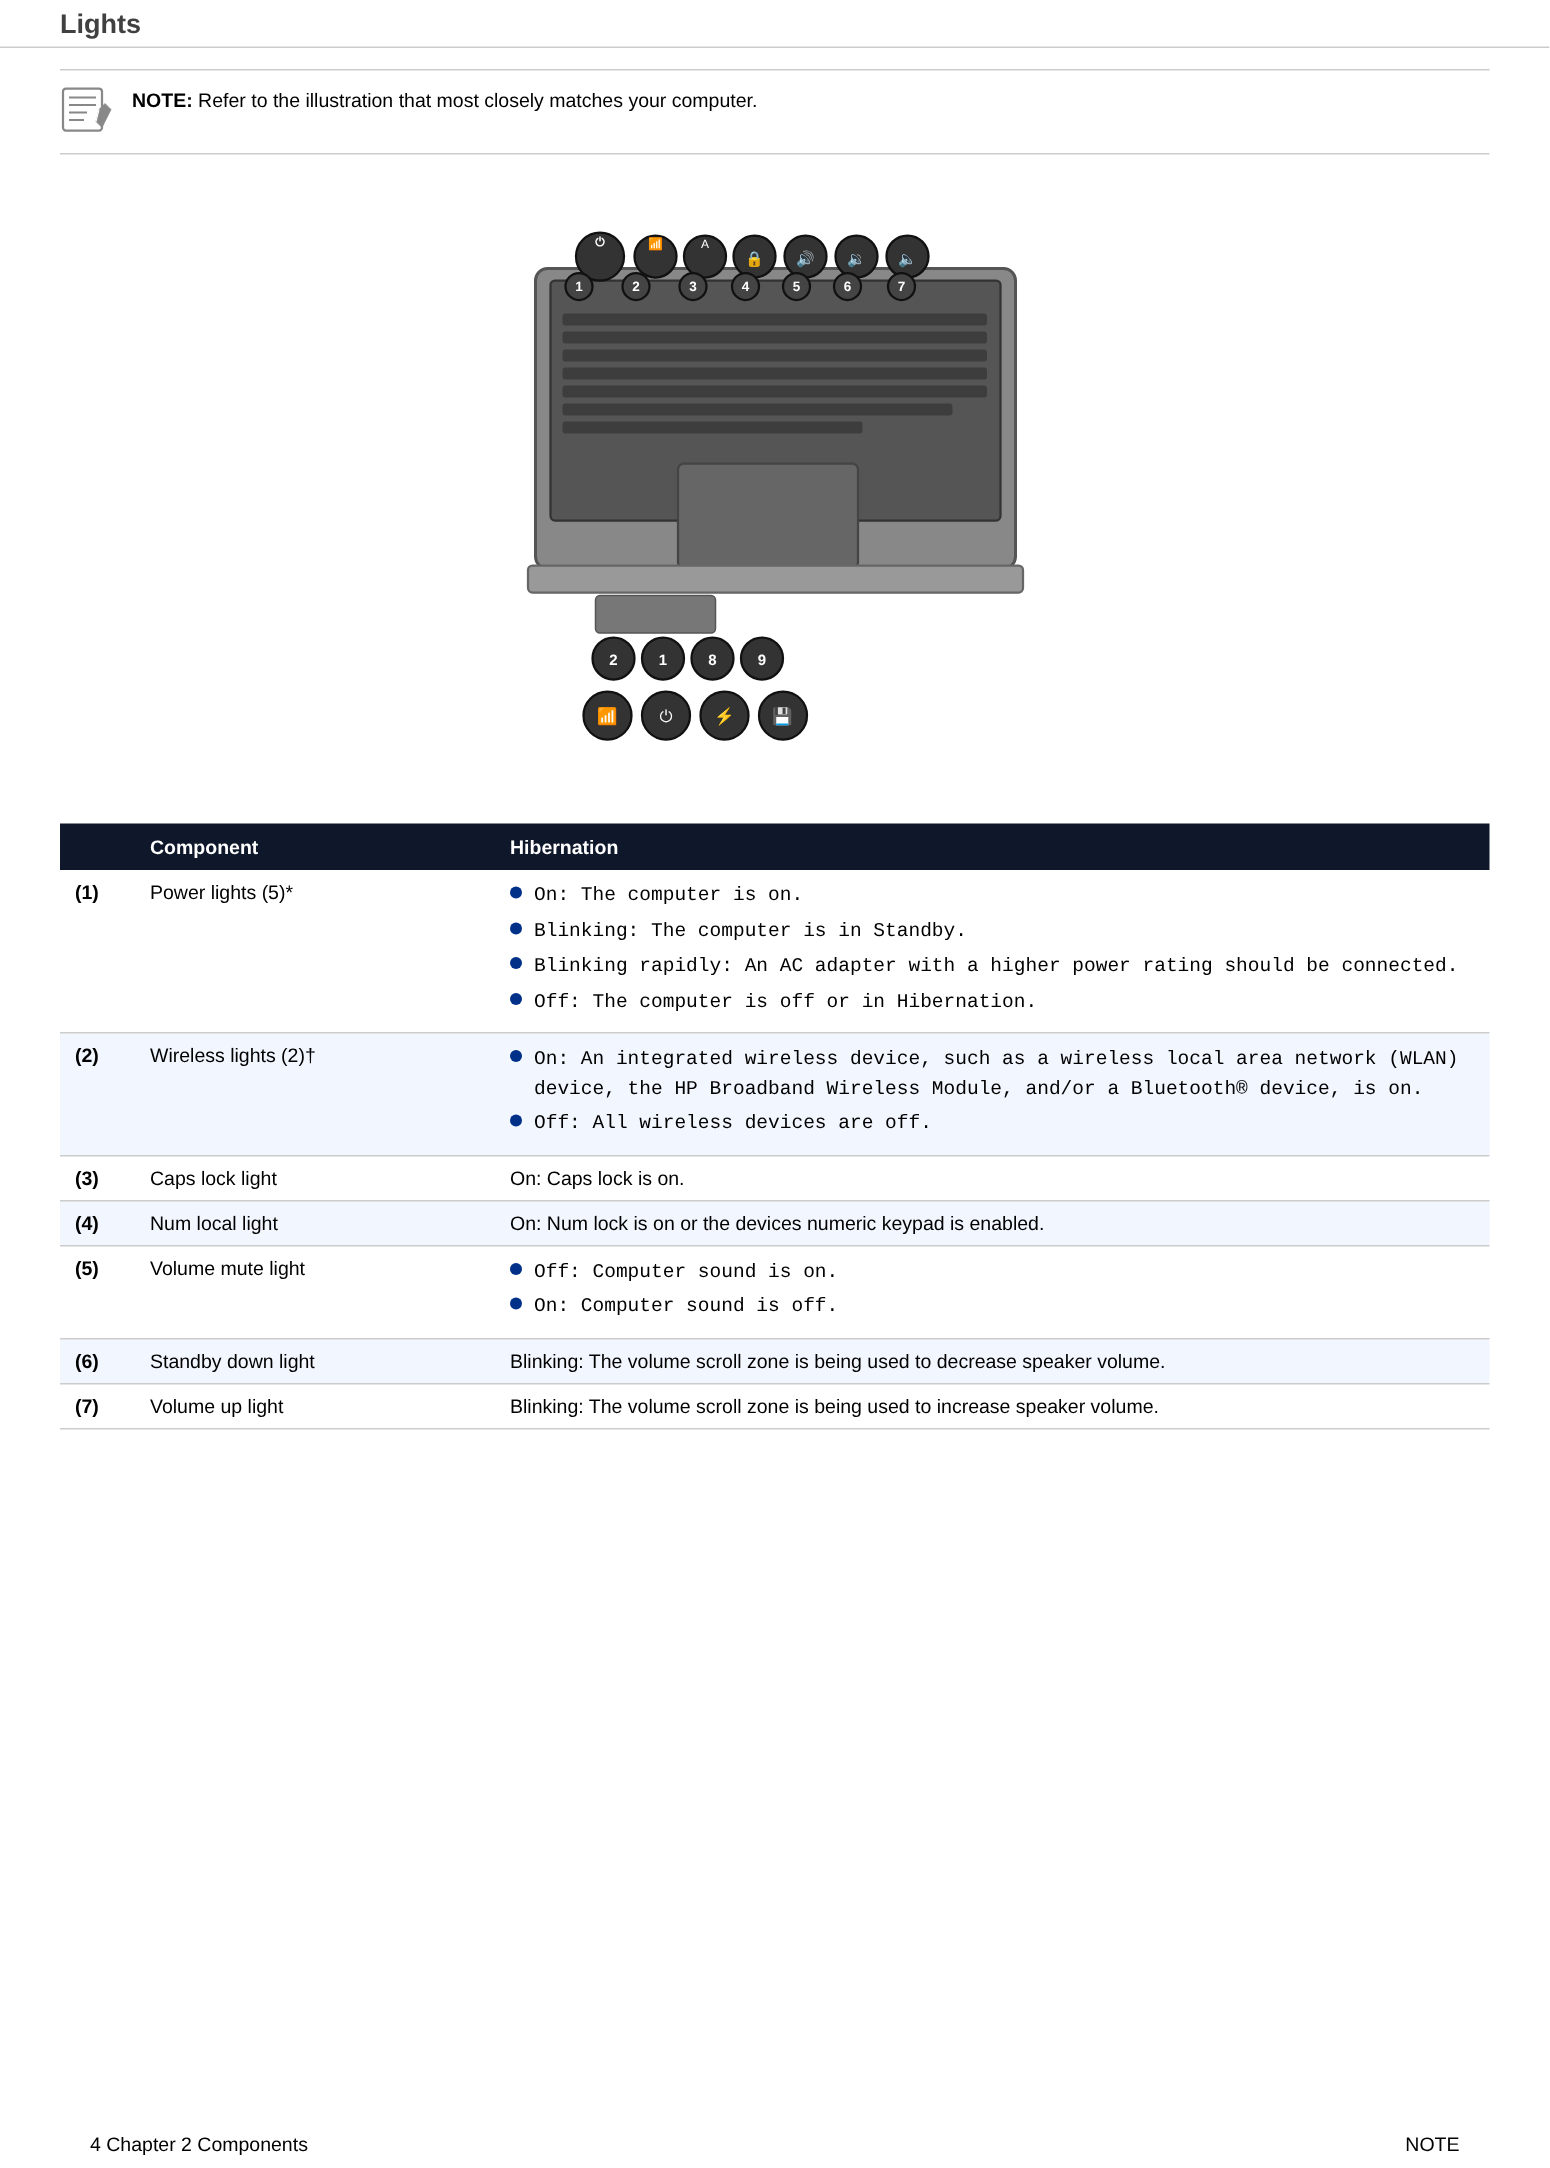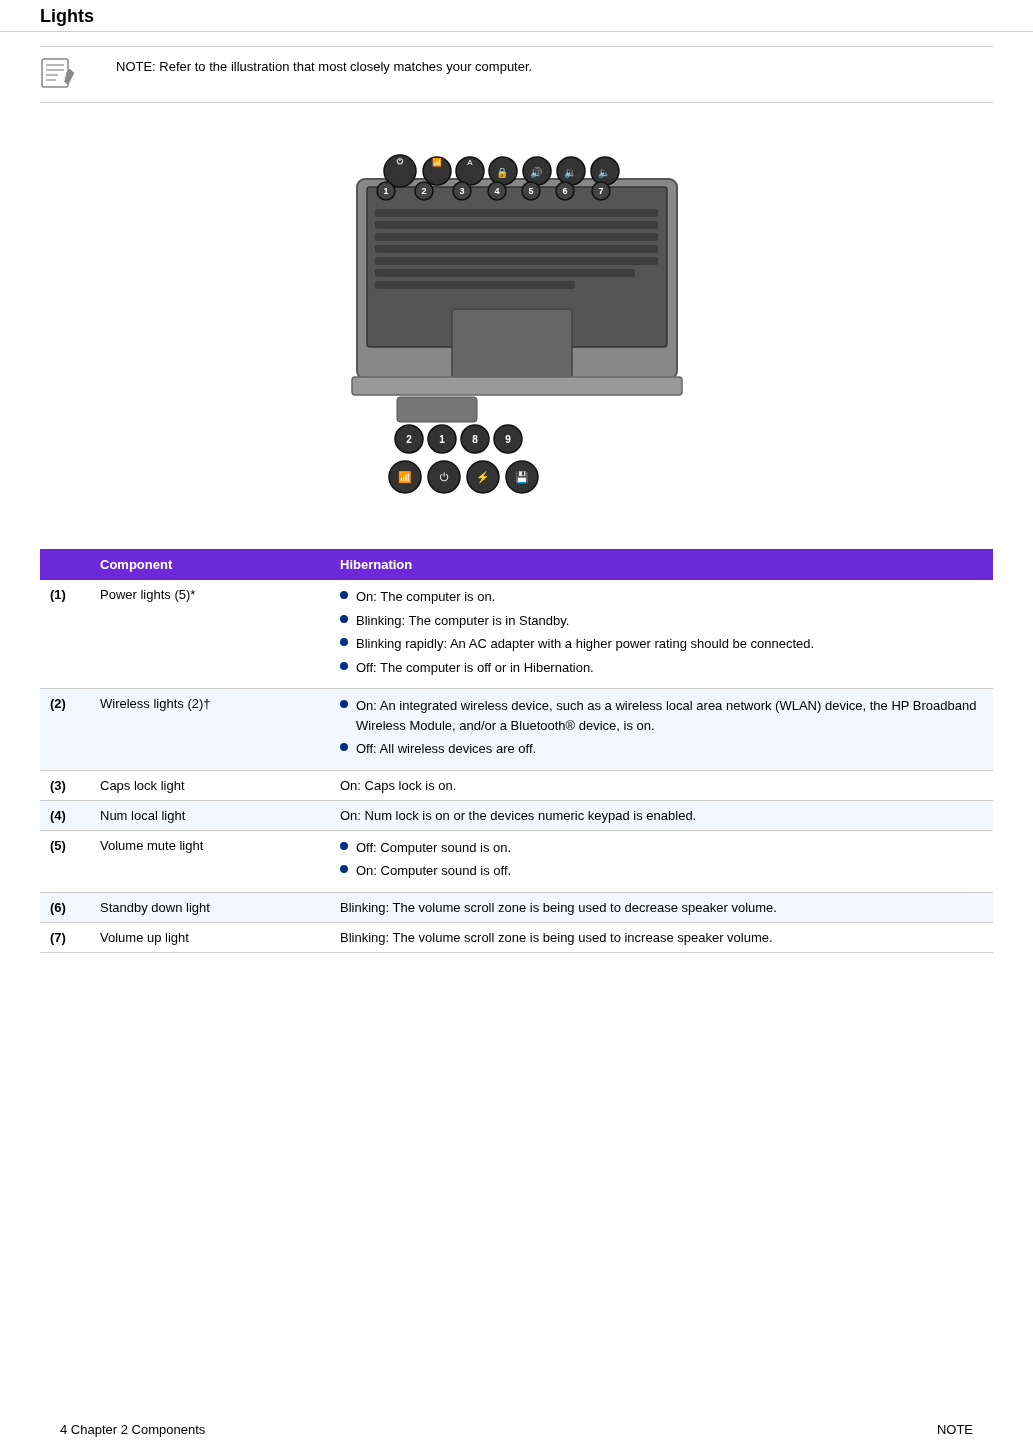--- a/index.html
+++ b/index.html
@@ -14,21 +14,21 @@
     }
 
     
     .page-header {
       padding: 6px 40px 4px 40px;
       border-bottom: 1px solid #ccc;
     }
     .page-title {
       font-size: 18px;
       font-weight: bold;
-      color: #000000;
+      color: #404040;
     }
 
     
     .content {
       padding: 0 40px;
     }
 
     
     .note-box {
       display: flex;
@@ -45,39 +45,38 @@
     }
     .note-icon svg {
       width: 36px;
       height: 32px;
     }
     .note-text {
       font-size: 13px;
       line-height: 1.5;
     }
     .note-label {
-      font-weight: normal;
-      margin-left: 28px;
+      font-weight: bold;
     }
 
     
     .computer-image-area {
       display: flex;
       justify-content: center;
       margin: 16px 0 10px 0;
     }
 
     
     .components-table {
       width: 100%;
       border-collapse: collapse;
       margin-top: 10px;
     }
     .components-table thead tr {
-      background: #6d28d9;
+      background: #0f172a;
     }
     .components-table thead th {
       color: #fff;
       font-weight: bold;
       padding: 8px 10px;
       text-align: left;
       font-size: 13px;
     }
     .components-table tbody tr {
       border-bottom: 1px solid #ccc;
@@ -106,20 +105,21 @@
     .bullet-list {
       list-style: none;
       padding: 0;
       margin: 0;
     }
     .bullet-list li {
       display: flex;
       align-items: flex-start;
       margin-bottom: 4px;
       line-height: 1.5;
+      font-family: Liberation Mono, monospace;
     }
     .bullet-dot {
       display: inline-block;
       width: 8px;
       height: 8px;
       background: #003087;
       border-radius: 50%;
       margin-right: 8px;
       margin-top: 4px;
       flex-shrink: 0;

